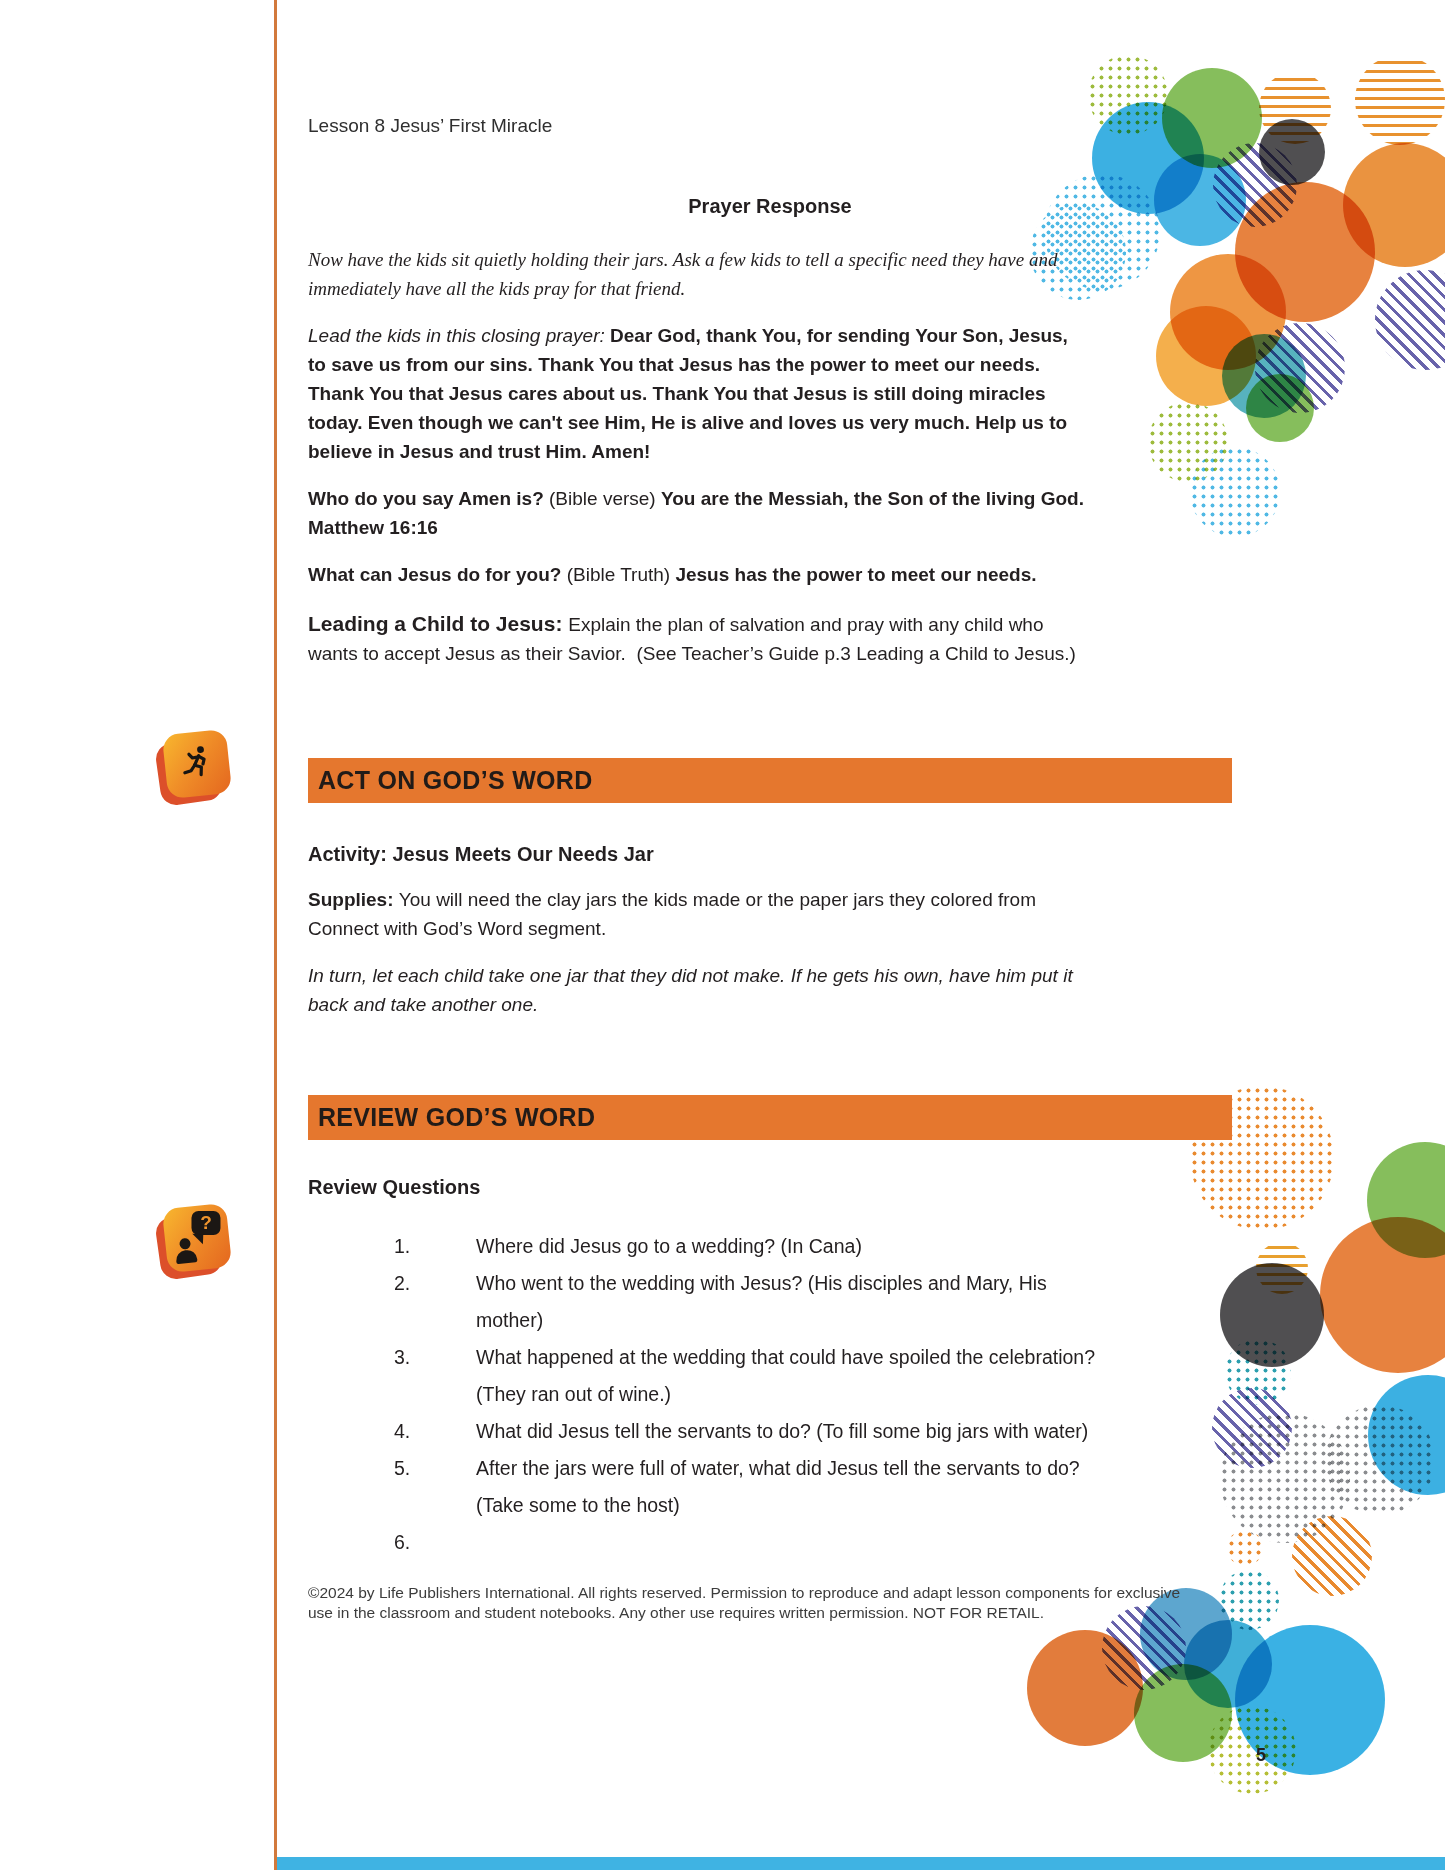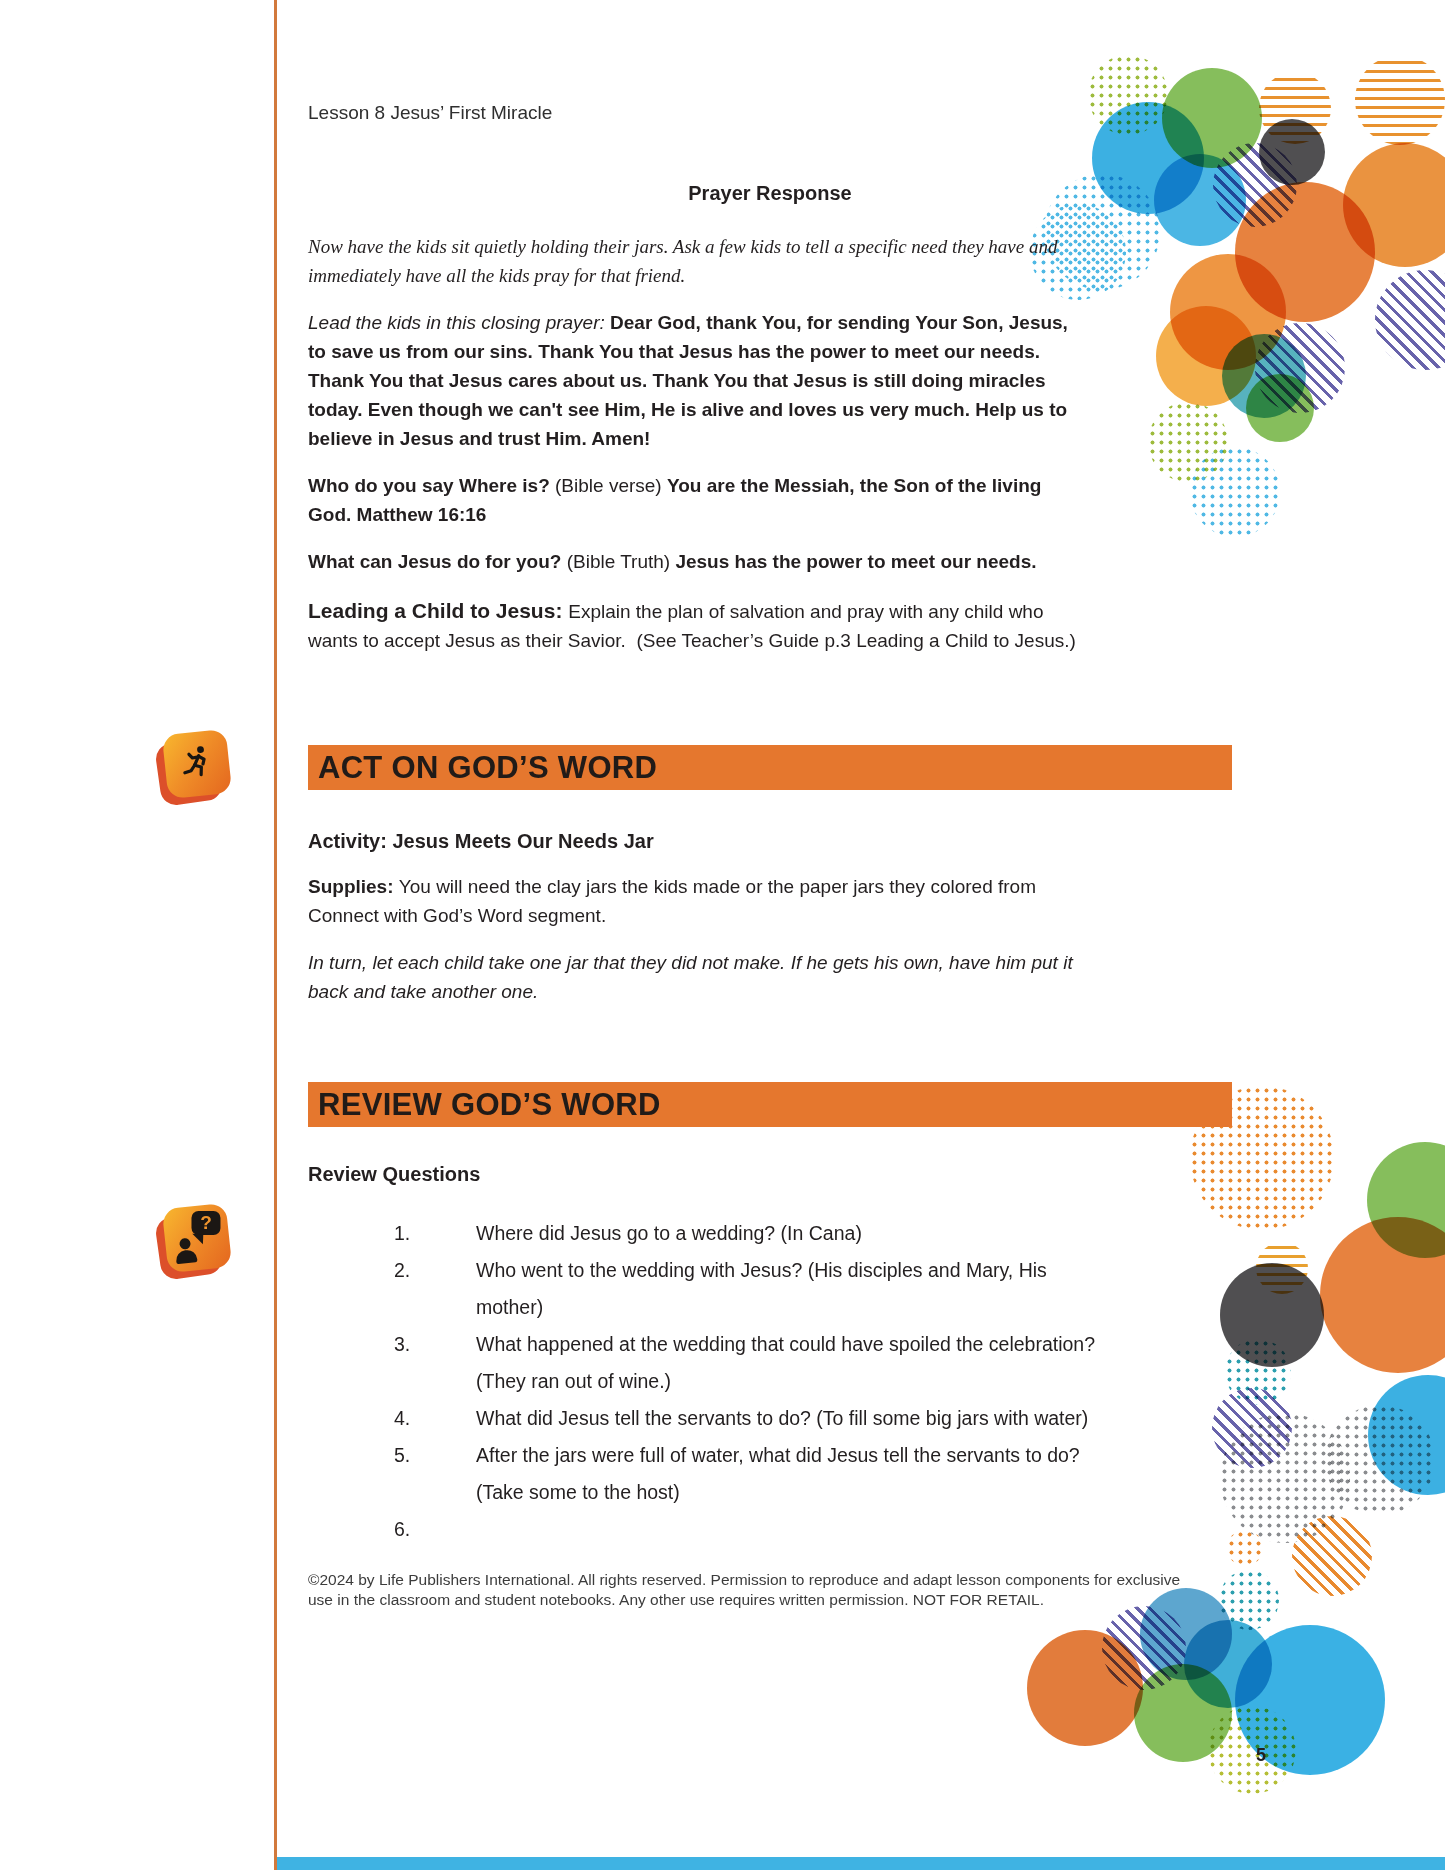--- a/index.html
+++ b/index.html
@@ -6,35 +6,35 @@
   .page{position:relative;width:1445px;height:1870px;background:#ffffff;overflow:hidden;
         font-family:"Liberation Sans",sans-serif;color:#231F20;}
   
   .dc{position:absolute;border-radius:50%;mix-blend-mode:multiply;}
   .solid{background:var(--c);opacity:.92;}
   .dots{background-image:radial-gradient(var(--c) 1.7px, transparent 2.3px);background-size:9px 9px;}
   .stripes{background-image:repeating-linear-gradient(var(--a,45deg),var(--c) 0 3.2px,transparent 3.2px 9px);}
   .vline{position:absolute;left:274px;top:0;width:3px;height:1870px;background:#D2793C;z-index:1;}
   .bottom-bar{position:absolute;left:277px;top:1857px;width:1168px;height:13px;background:#3FB3E3;z-index:1;}
   
-  .content{position:absolute;left:308px;top:0;width:924px;z-index:2;}
+  .content{position:absolute;left:308px;top:13px;width:924px;z-index:2;}
   .doc-title{margin-top:100px;font-size:19px;line-height:26px;color:#2F2F2F;}
   .h-bold{font-weight:bold;font-size:20px;line-height:26px;}
   .h-prayer{margin-top:54px;text-align:center;}
   .para{width:780px;line-height:29px;font-size:19px;margin:0;}
   .it{font-style:italic;}
   .bd{font-weight:bold;}
   .p1{margin-top:26px;font-family:Liberation Serif, serif;}
   .p2{margin-top:18px;}
   .p3{margin-top:18px;}
   .p4{margin-top:18px;}
   .p5{margin-top:20px;}
   .lead-big{font-weight:bold;font-size:21px;}
   .banner{width:924px;height:45px;background:#E5772E;}
-  .banner-label{display:block;font-weight:bold;font-size:31px;line-height:45px;padding-left:10px;
+  .banner-label{display:block;font-weight:bold;font-size:25px;line-height:45px;padding-left:10px;
                 letter-spacing:.3px;color:#211B18;}
   .banner1{margin-top:90px;}
   .h-act{margin-top:38px;}
   .p-sup{margin-top:18px;}
   .pA{margin-top:18px;}
   .pB{margin-top:26px;}
   .banner2{margin-top:76px;}
   .h-rev{margin-top:34px;}
   .qlist{margin-top:28px;}
   .q-row{display:flex;line-height:37px;font-size:19.5px;}
@@ -143,21 +143,21 @@
   <div class="content">
 
     <div class="doc-title">Lesson 8 Jesus’ First Miracle</div>
 
     <div class="h-bold h-prayer">Prayer Response</div>
 
     <p class="para it p1">Now have the kids sit quietly holding their jars. Ask a few kids to tell a specific need they have and immediately have all the kids pray for that friend.</p>
 
     <p class="para p2"><span class="it">Lead the kids in this closing prayer: </span><span class="bd">Dear God, thank You, for sending Your Son, Jesus, to save us from our sins. Thank You that Jesus has the power to meet our needs. Thank You that Jesus cares about us. Thank You that Jesus is still doing miracles today. Even though we can't see Him, He is alive and loves us very much. Help us to believe in Jesus and trust Him. Amen!</span></p>
 
-    <p class="para p3"><span class="bd">Who do you say Where is? </span><span>(Bible verse) </span><span class="bd">You are the Messiah, the Son of the living God. Matthew 16:16</span></p>
+    <p class="para p3"><span class="bd">Who do you say Amen is? </span><span>(Bible verse) </span><span class="bd">You are the Messiah, the Son of the living God. Matthew 16:16</span></p>
 
     <p class="para p4"><span class="bd">What can Jesus do for you? </span><span>(Bible Truth) </span><span class="bd">Jesus has the power to meet our needs.</span></p>
 
     <p class="para p5"><span class="lead-big">Leading a Child to Jesus: </span><span>Explain the plan of salvation and pray with any child who wants to accept Jesus as their Savior.&nbsp; (See Teacher’s Guide p.3 Leading a Child to Jesus.)</span></p>
 
     <div class="banner banner1">
         <span class="banner-label">ACT ON GOD’S WORD</span>
       </div>
 
     <div class="h-bold h-act">Activity: Jesus Meets Our Needs Jar</div>

